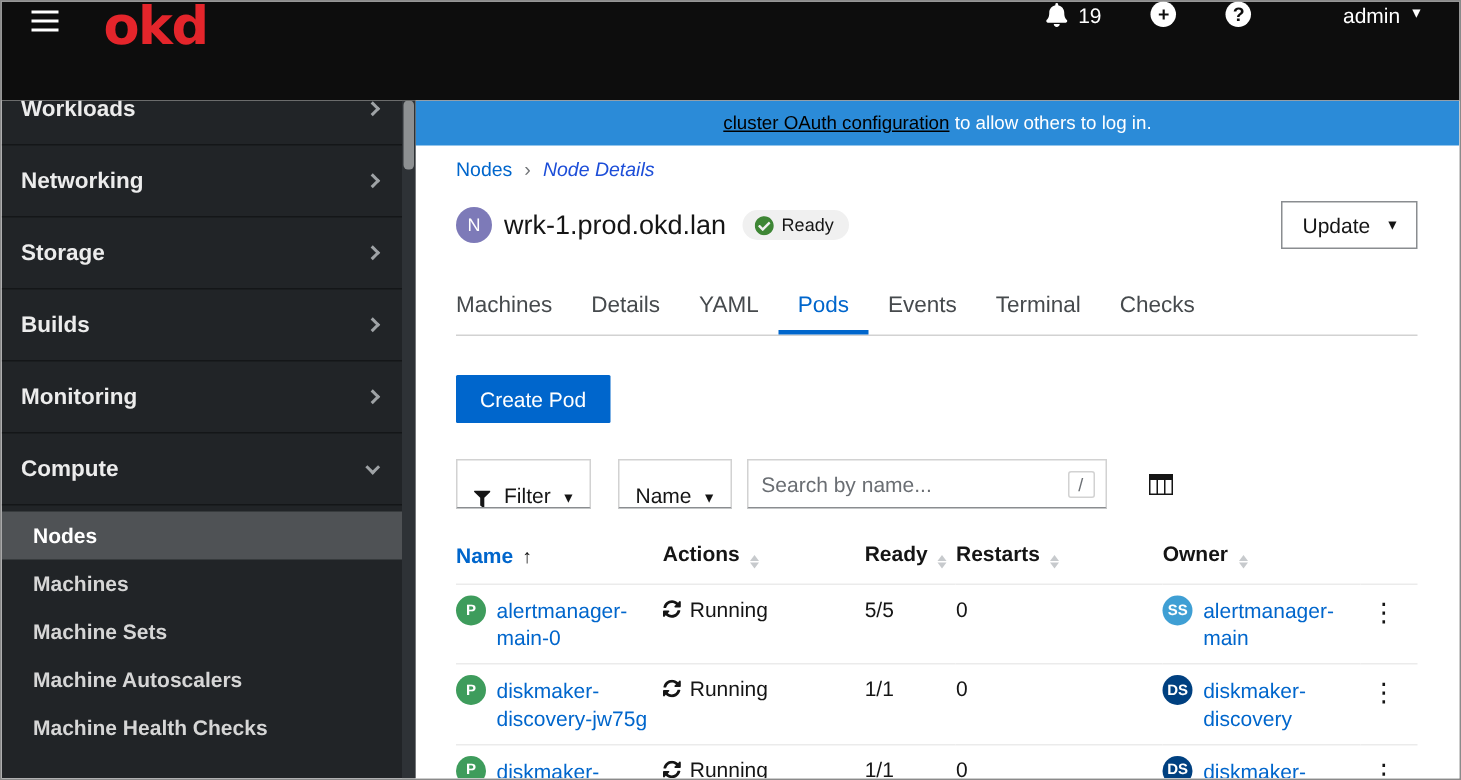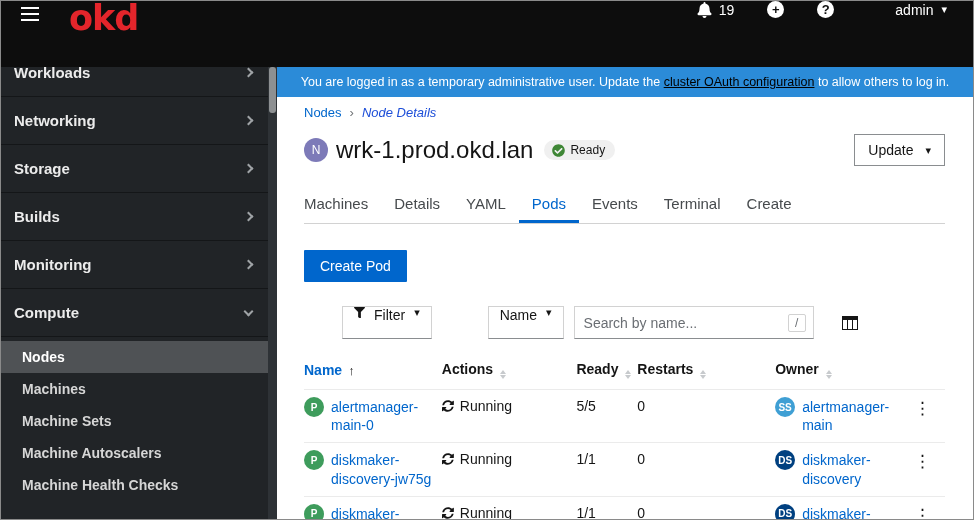--- a/index.html
+++ b/index.html
@@ -43,34 +43,34 @@
   .banner { height: 30px; background: #2b8bd8; color: #fff; font-size: 12.5px; display: flex; align-items: center; justify-content: center; flex-shrink: 0; white-space: pre; }
   .banner a { color: #000000; text-decoration: underline; }
   .content { padding: 6px 28px 0 27px; flex: 1; overflow: hidden; }
 
   .breadcrumb { display: flex; align-items: center; gap: 8px; font-size: 13px; padding: 2px 0 10px; }
   .crumb-sep { color: #737679; font-size: 13px; }
   .crumb-current { color: #1d4ed8; font-style: italic; }
 
   .title-row { display: flex; align-items: center; padding: 4px 0 12px; }
   .res-badge { width: 24px; height: 24px; border-radius: 50%; background: #7d7ab8; color: #fff; font-size: 12px; font-weight: 500; display: flex; align-items: center; justify-content: center; margin-right: 8px; flex-shrink: 0; }
-  .page-title { font-size: 24px; font-weight: 400; color: #151515; margin-right: 11px; }
+  .page-title { font-size: 18px; font-weight: 400; color: #151515; margin-right: 11px; }
   .ready-badge { background: #f0f0f0; border-radius: 12px; padding: 3px 10px 3px 8px; display: inline-flex; align-items: center; gap: 5px; font-size: 12px; color: #151515; }
   .actions-btn { margin-left: auto; border: 1px solid #8a8d90; background: #fff; padding: 7px 13px; font-size: 14px; display: inline-flex; align-items: center; gap: 12px; }
 
   .tabs { display: flex; border-bottom: 1px solid #d2d2d2; margin-top: 8px; }
   .tab { padding: 9px 13px 8px; font-size: 15px; color: #464a4d; border-bottom: 3px solid transparent; cursor: pointer; }
   .tab:first-child { padding-left: 0; }
   .tab.active { color: #0066cc; border-bottom-color: #0066cc; }
 
   .create-row { padding: 26px 0 24px; }
   .btn-primary { background: #0066cc; color: #fff; padding: 8px 16px; font-size: 14px; border-radius: 1px; }
 
   .toolbar { display: flex; align-items: center; margin-bottom: 10px; }
-  .dd { height: 33px; display: inline-flex; align-items: flex-start; gap: 9px; padding: 0 11px; border: 1px solid #d2d2d2; border-bottom-color: #8a8d90; background: #fff; font-size: 14px; margin-left: 38px; }
+  .dd { height: 33px; display: inline-flex; align-items: flex-end; gap: 9px; padding: 0 11px; border: 1px solid #d2d2d2; border-bottom-color: #8a8d90; background: #fff; font-size: 14px; }
   .dd-filter { margin-right: 18px; }
   .dd-name { margin-right: 10px; }
   .dd .caret { color: #151515; }
   .search-box { height: 33px; width: 240px; display: flex; align-items: center; border: 1px solid #d2d2d2; border-bottom-color: #8a8d90; padding: 0 7px 0 9px; background: #fff; }
   .search-box input { border: none; outline: none; flex: 1; font: inherit; font-size: 14px; color: #151515; min-width: 0; }
   .search-box input::placeholder { color: #6a6e73; opacity: 1; }
   .slash-key { width: 18px; height: 18px; border: 1px solid #d2d2d2; border-radius: 2px; display: flex; align-items: center; justify-content: center; font-size: 12px; color: #6a6e73; flex-shrink: 0; }
   .cols-btn { margin-left: 28px; display: flex; align-items: center; }
 
   
@@ -162,21 +162,21 @@
           </ul>
         </li>
       </ul>
       <div class="sidebar-scrollbar">
         <div class="scroll-thumb"></div>
       </div>
     </nav>
 
     <main class="main">
       <div class="banner">
-        <span>You are logged in as a temporary administrative user. Update the </span><a href="#">cluster OAuth configuration</a><span> to allow others to log in.</span>
+        <a href="#">cluster OAuth configuration</a><span> to allow others to log in.</span>
       </div>
 
       <div class="content">
 
         <nav class="breadcrumb">
           <a href="#">Nodes</a>
           <span class="crumb-sep">›</span>
           <span class="crumb-current">Node Details</span>
         </nav>
 
@@ -195,21 +195,21 @@
           </button>
         </div>
 
         <div class="tabs">
           <div class="tab">Machines</div>
           <div class="tab">Details</div>
           <div class="tab">YAML</div>
           <div class="tab active">Pods</div>
           <div class="tab">Events</div>
           <div class="tab">Terminal</div>
-          <div class="tab">Create</div>
+          <div class="tab">Checks</div>
         </div>
 
         <div class="create-row">
           <button class="btn-primary">Create Pod</button>
         </div>
 
         <div class="toolbar">
           <button class="dd dd-filter">
             <svg width="11" height="11" viewBox="0 0 512 512">
                 <path fill="#151515" d="M487 0H25C3 0-8 27 8 43l184 184v229c0 7 3 14 9 18l80 56c16 11 39 0 39-20V227L504 43c16-16 5-43-17-43z"></path>

